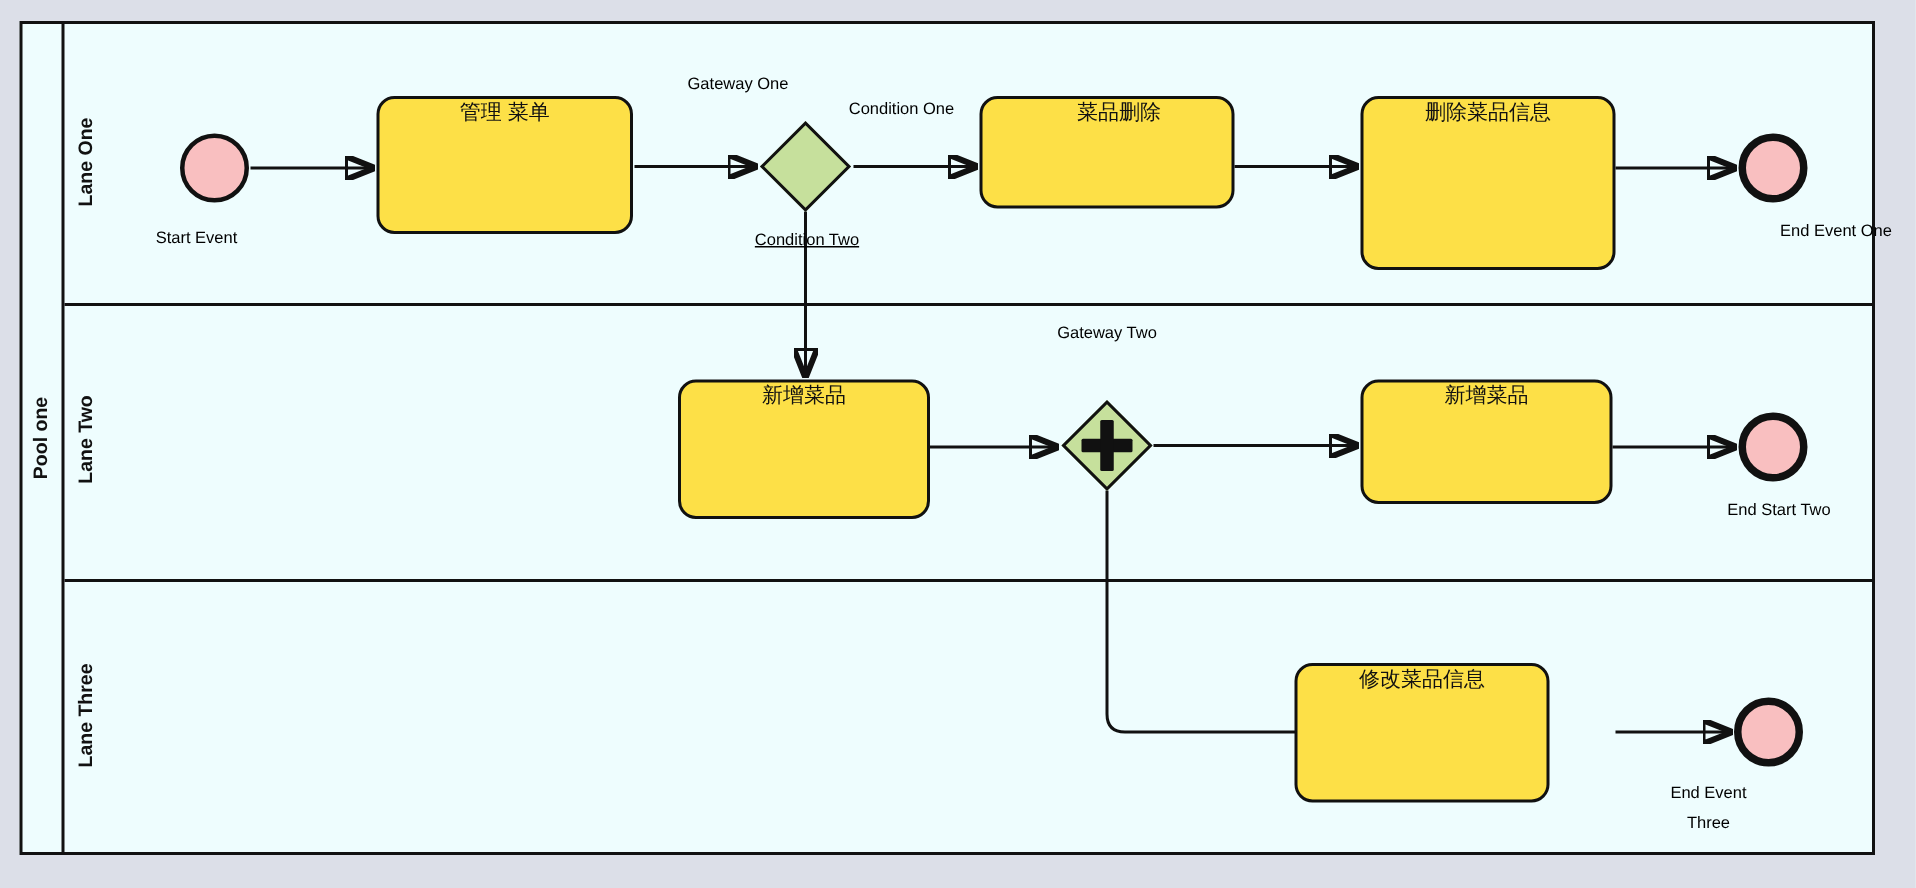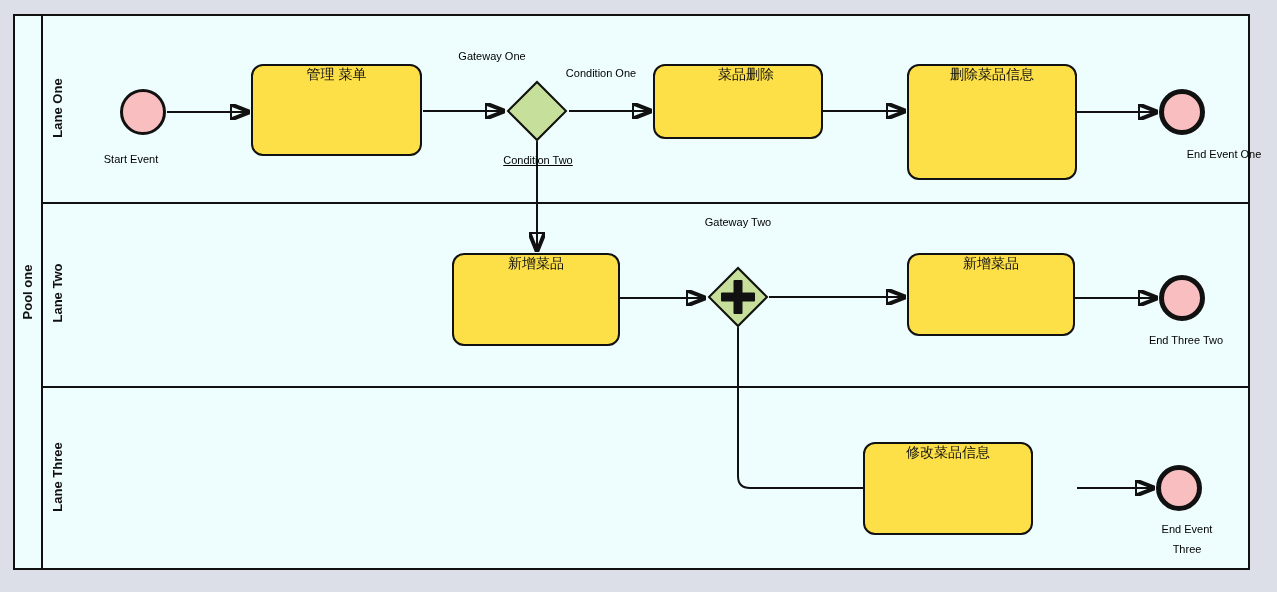--- a/index.html
+++ b/index.html
@@ -149,22 +149,22 @@
     <div class="plus-h"></div>
     <div class="plus-v"></div>
   </div>
   <div class="lbl" style="left:698px;top:212px;width:80px;">Gateway Two</div>
 
   <div class="task" style="left:907px;top:253px;width:168px;height:83px;">
     <span>新增菜品</span>
   </div>
 
   <div class="event end" style="left:1159px;top:275px;"></div>
-  <div class="lbl" style="left:1146px;top:330px;width:80px;">End Three Two</div>
+  <div class="lbl" style="left:1146px;top:330px;width:80px;">End Start Two</div>
 
   <div class="task" style="left:863px;top:442px;width:170px;height:93px;">
     <span>修改菜品信息</span>
   </div>
 
   <div class="event end" style="left:1156px;top:465px;"></div>
-  <div class="lbl" style="left:1146px;top:519px;width:82px;">End Event Three</div>
+  <div class="lbl" style="left:1098px;top:519px;width:82px;">End Event Three</div>
 
 </div>
 
 </body></html>

